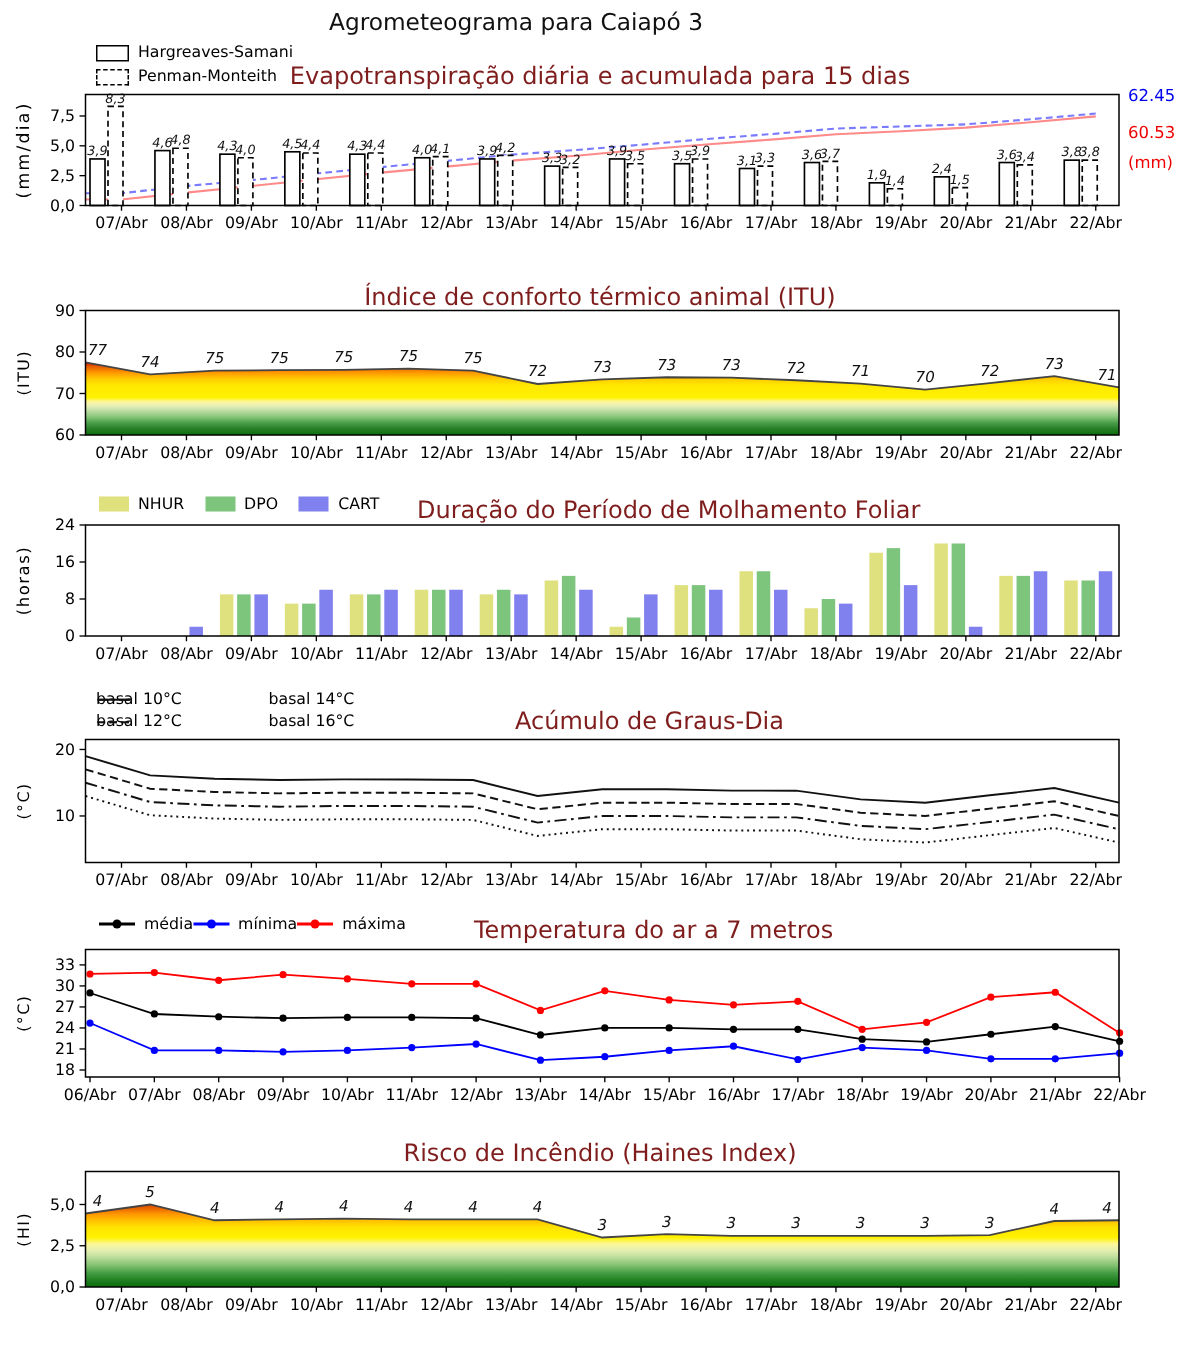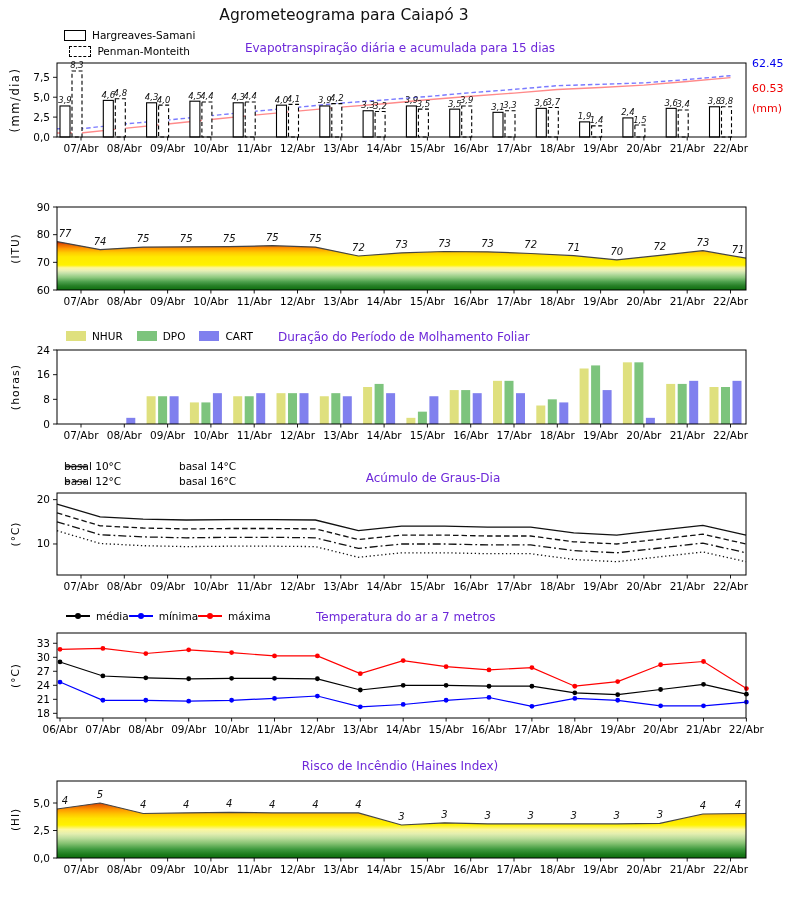--- a/index.html
+++ b/index.html
@@ -1,20 +1,20 @@
 <!DOCTYPE html>
 <html><head>
 <meta charset="utf-8">
 <style>
   html,body{margin:0;padding:0;background:#fff;}
   #canvas{position:relative;width:800px;height:900px;background:#fff;
     font-family:"DejaVu Sans",sans-serif;color:#000;overflow:hidden;}
   .main-title{position:absolute;top:6px;left:0;width:688px;text-align:center;
     font-size:15.5px;color:#111;}
-  .panel-title{position:absolute;font-size:12px;color:#6d28d9;white-space:nowrap;}
+  .panel-title{position:absolute;font-size:16px;color:#7f1d1d;white-space:nowrap;}
   .centered{left:0;width:800px;text-align:center;}
   svg{position:absolute;left:0;overflow:visible;}
   .legend{position:absolute;display:flex;align-items:flex-end;gap:14px;
     font-size:10.5px;white-space:nowrap;z-index:5;}
   .legend-col{position:absolute;display:grid;grid-template-columns:105px auto;
     row-gap:3px;column-gap:10px;font-size:10.5px;z-index:5;}
   .lg-item{display:flex;align-items:center;gap:6px;}
   .sw-box{width:20px;height:9px;background:#fff;border:1.3px solid #000;display:inline-block;}
   .sw-box.dashed{border-style:dashed;}
   .sw-fill{width:20px;height:10px;display:inline-block;}
@@ -28,21 +28,21 @@
   text.yl{font:10.5px "DejaVu Sans",sans-serif;fill:#000;letter-spacing:1px;}
   text.tot{font:11px "DejaVu Sans",sans-serif;}
 </style>
 </head>
 <body>
 
 <div id="canvas">
 
   <div class="main-title">Agrometeograma para Caiapó 3</div>
 
-  <div class="legend" style="left:64px;top:29px;flex-direction:column;align-items:center;gap:4px;">
+  <div class="legend" style="left:64px;top:29px;flex-direction:column;align-items:flex-start;gap:4px;">
     <span class="lg-item">
       <span class="sw-box"></span>
       <span>Hargreaves-Samani</span>
     </span>
     <span class="lg-item">
       <span class="sw-box dashed"></span>
       <span>Penman-Monteith</span>
     </span>
   </div>
   <div class="panel-title centered" style="top:41px;">Evapotranspiração diária e acumulada para 15 dias</div>
@@ -153,20 +153,21 @@
       <line x1="687.1999999999999" y1="97" x2="687.1999999999999" y2="100.5" stroke="#000" stroke-width="0.9"></line>
       <text x="687.1999999999999" y="112" class="tk" text-anchor="middle">21/Abr</text>
       <line x1="730.5" y1="97" x2="730.5" y2="100.5" stroke="#000" stroke-width="0.9"></line>
       <text x="730.5" y="112" class="tk" text-anchor="middle">22/Abr</text>
       <text x="19" y="60" class="yl" text-anchor="middle" transform="rotate(-90 19 60)" style="font-size: 11.5px; letter-spacing: 1.5px;">(mm/dia)</text>
       <text x="752" y="27" class="tot" text-anchor="start" fill="#0000ee">62.45</text>
       <text x="752" y="52" class="tot" text-anchor="start" fill="#ee0000">60.53</text>
       <text x="752" y="72" class="tot" text-anchor="start" fill="#ee0000">(mm)</text>
     </svg>
 
+  <div class="panel-title centered" style="top:188px;">Índice de conforto térmico animal (ITU)</div>
   <svg id="c1" style="top:200px;" width="800" height="108">
       <defs>
         <linearGradient id="g-itu" gradientUnits="userSpaceOnUse" x1="0" y1="7" x2="0" y2="90">
           <stop offset="0.000" stop-color="#b30000"></stop>
           <stop offset="0.417" stop-color="#cc1100"></stop>
           <stop offset="0.450" stop-color="#e65c00"></stop>
           <stop offset="0.500" stop-color="#ff9900"></stop>
           <stop offset="0.550" stop-color="#ffcc00"></stop>
           <stop offset="0.600" stop-color="#ffe800"></stop>
           <stop offset="0.700" stop-color="#fff200"></stop>

